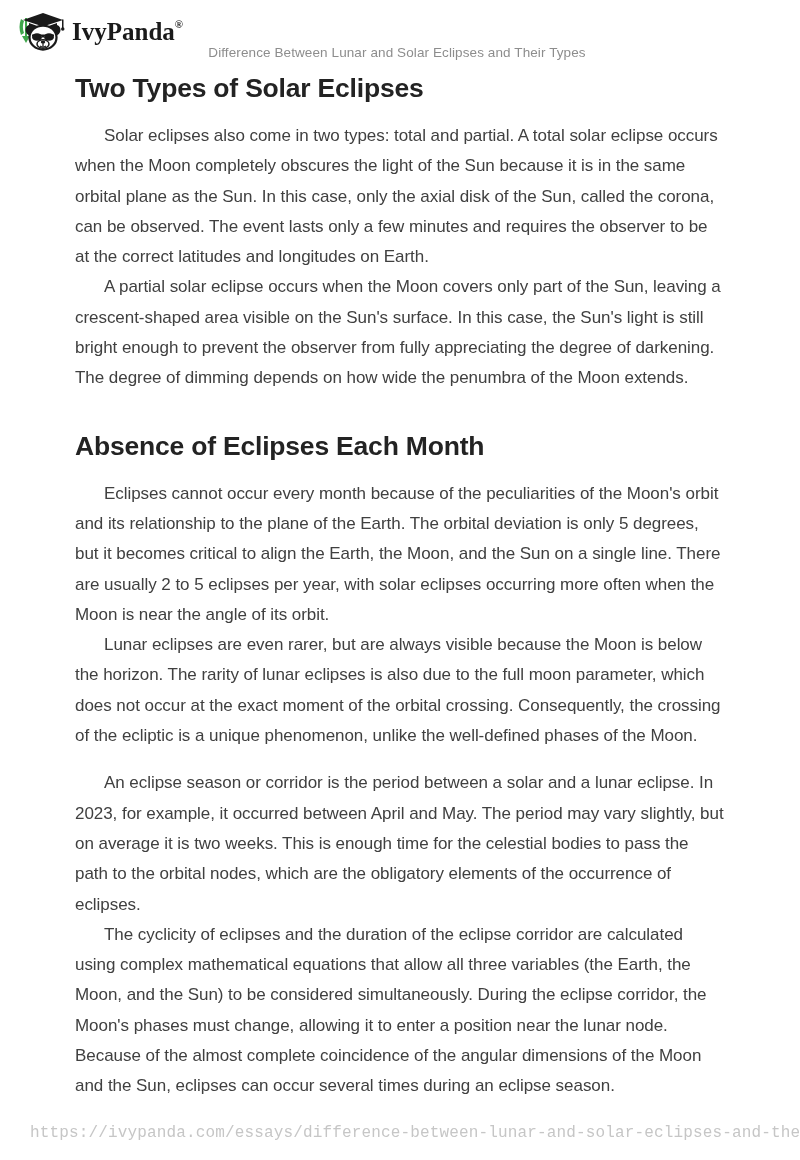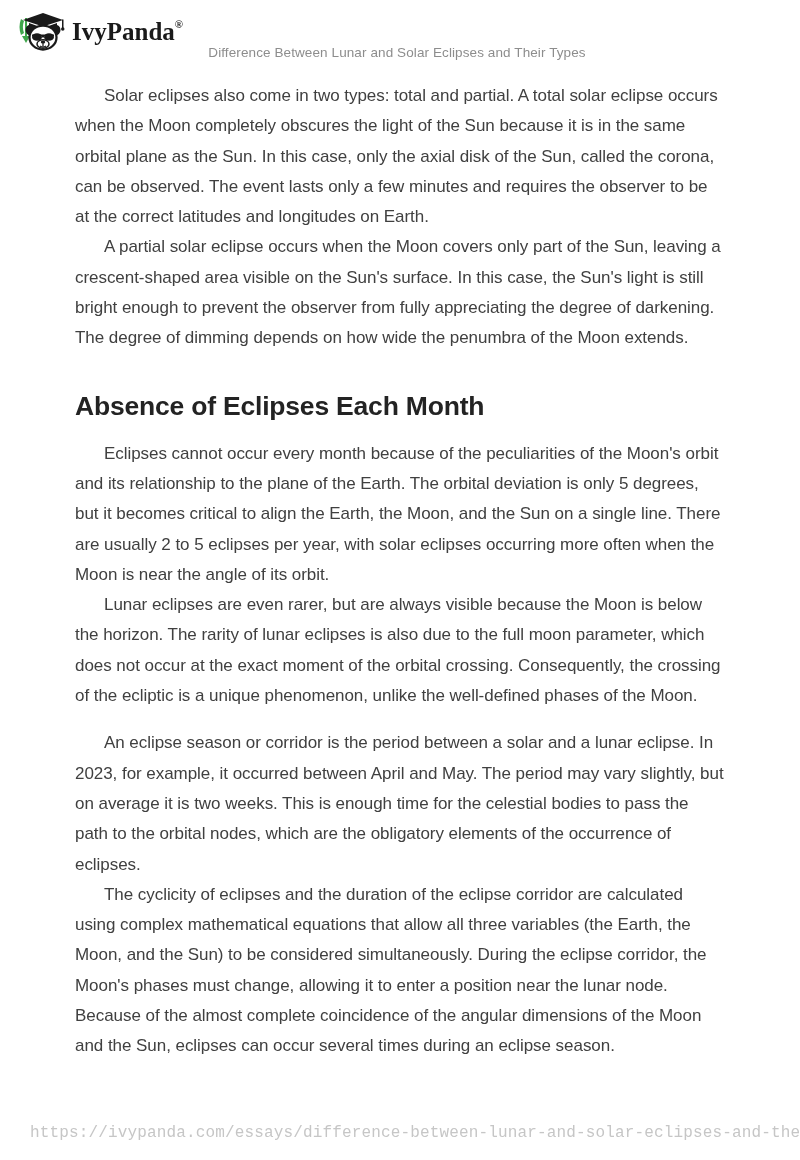--- a/index.html
+++ b/index.html
@@ -163,20 +163,21 @@
       </g>
     </svg>
     <div class="brand-wordmark"><span>IvyPanda</span><span class="brand-reg">®</span></div>
   </div>
 
   <div class="header-title">Difference Between Lunar and Solar Eclipses and Their Types</div>
 </div>
 
 <div class="doc">
 
+  <h2 class="section-heading first">Two Types of Solar Eclipses</h2>
   <p class="body-par after-heading">Solar eclipses also come in two types: total and partial. A total solar eclipse occurs when the Moon completely obscures the light of the Sun because it is in the same orbital plane as the Sun. In this case, only the axial disk of the Sun, called the corona, can be observed. The event lasts only a few minutes and requires the observer to be at the correct latitudes and longitudes on Earth.</p>
   <p class="body-par after-par">A partial solar eclipse occurs when the Moon covers only part of the Sun, leaving a crescent-shaped area visible on the Sun's surface. In this case, the Sun's light is still bright enough to prevent the observer from fully appreciating the degree of darkening. The degree of dimming depends on how wide the penumbra of the Moon extends.</p>
 
   <h2 class="section-heading later">Absence of Eclipses Each Month</h2>
   <p class="body-par after-heading">Eclipses cannot occur every month because of the peculiarities of the Moon's orbit and its relationship to the plane of the Earth. The orbital deviation is only 5 degrees, but it becomes critical to align the Earth, the Moon, and the Sun on a single line. There are usually 2 to 5 eclipses per year, with solar eclipses occurring more often when the Moon is near the angle of its orbit.</p>
   <p class="body-par after-par">Lunar eclipses are even rarer, but are always visible because the Moon is below the horizon. The rarity of lunar eclipses is also due to the full moon parameter, which does not occur at the exact moment of the orbital crossing. Consequently, the crossing of the ecliptic is a unique phenomenon, unlike the well-defined phases of the Moon.</p>
 
   <p class="body-par after-heading">An eclipse season or corridor is the period between a solar and a lunar eclipse. In 2023, for example, it occurred between April and May. The period may vary slightly, but on average it is two weeks. This is enough time for the celestial bodies to pass the path to the orbital nodes, which are the obligatory elements of the occurrence of eclipses.</p>
   <p class="body-par after-par">The cyclicity of eclipses and the duration of the eclipse corridor are calculated using complex mathematical equations that allow all three variables (the Earth, the Moon, and the Sun) to be considered simultaneously. During the eclipse corridor, the Moon's phases must change, allowing it to enter a position near the lunar node. Because of the almost complete coincidence of the angular dimensions of the Moon and the Sun, eclipses can occur several times during an eclipse season.</p>
 

